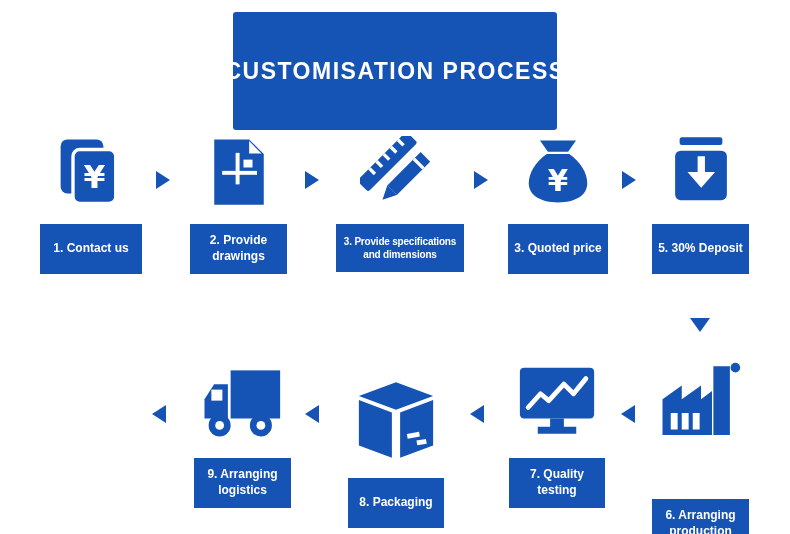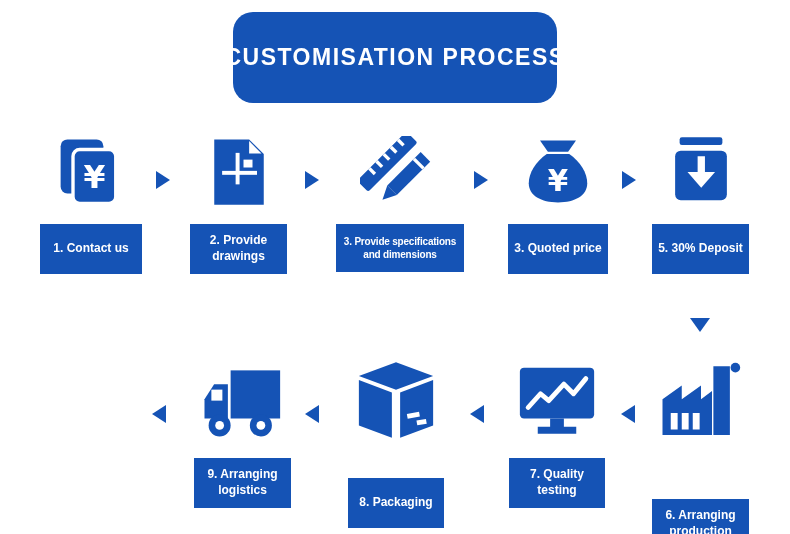--- a/index.html
+++ b/index.html
@@ -2,22 +2,22 @@
 <html style="--blue: #1553B5;"><head>
 <meta charset="utf-8">
 <style>
   * { margin:0; padding:0; box-sizing:border-box; }
   :root { --blue:#1553B5; }
   html,body { background:#fff; }
   body { font-family:"Liberation Sans", sans-serif; }
   .stage { position:relative; width:790px; height:534px; background:#fff; overflow:hidden; }
 
   .banner {
-    position:absolute; left:233px; top:12px; width:324px; height:91px;
-    background:var(--blue); border-radius:20px;
+    position:absolute; left:233px; top:12px; width:324px; height:118px;
+    background:var(--blue); border-radius:3px;
     display:flex; align-items:center; justify-content:center;
   }
   .banner span { color:#fff; font-size:23px; font-weight:bold; letter-spacing:1.5px; white-space:nowrap; }
 
   .step { position:absolute; display:flex; flex-direction:column; align-items:center; }
   .icon { display:flex; align-items:flex-end; justify-content:center; width:100%; }
   .row1 .icon { height:96px; padding-bottom:16px; }
   .row2 .icon { height:102px; padding-bottom:12px; }
   .row1 .icon svg { width:72px; height:72px; }
   .row2 .icon svg { width:88px; height:88px; }
@@ -31,21 +31,21 @@
 
   
   .s1  { left:40px;  top:128px; width:102px; }
   .s2  { left:190px; top:128px; width:97px;  }
   .s3  { left:332px; top:128px; width:128px; }
   .s4  { left:508px; top:128px; width:100px; }
   .s5  { left:652px; top:128px; width:97px;  }
   
   .s10 { left:40px;  top:356px; width:104px; }
   .s9  { left:194px; top:356px; width:97px;justify-content:center;  }
-  .s8  { left:348px; top:356px; width:96px;gap:20px;  }
+  .s8  { left:348px; top:376px; width:96px;  }
   .s7  { left:509px; top:356px; width:96px;align-items:flex-end;  }
   .s6  { left:652px; top:356px; width:97px;gap:41px;  }
 
   .s3 .label-box  { font-size:10px; letter-spacing:-0.2px; min-height:48px;margin-left:8px; }
   .s10 .label-box { font-size:10.5px; }
 
   .arrow { position:absolute; width:0; height:0; }
   .arrow-right { border-left:14px solid var(--blue); border-top:9px solid transparent; border-bottom:9px solid transparent; }
   .arrow-left  { border-right:14px solid var(--blue); border-top:9px solid transparent; border-bottom:9px solid transparent; }
   .arrow-down  { border-top:14px solid var(--blue); border-left:10px solid transparent; border-right:10px solid transparent; }

